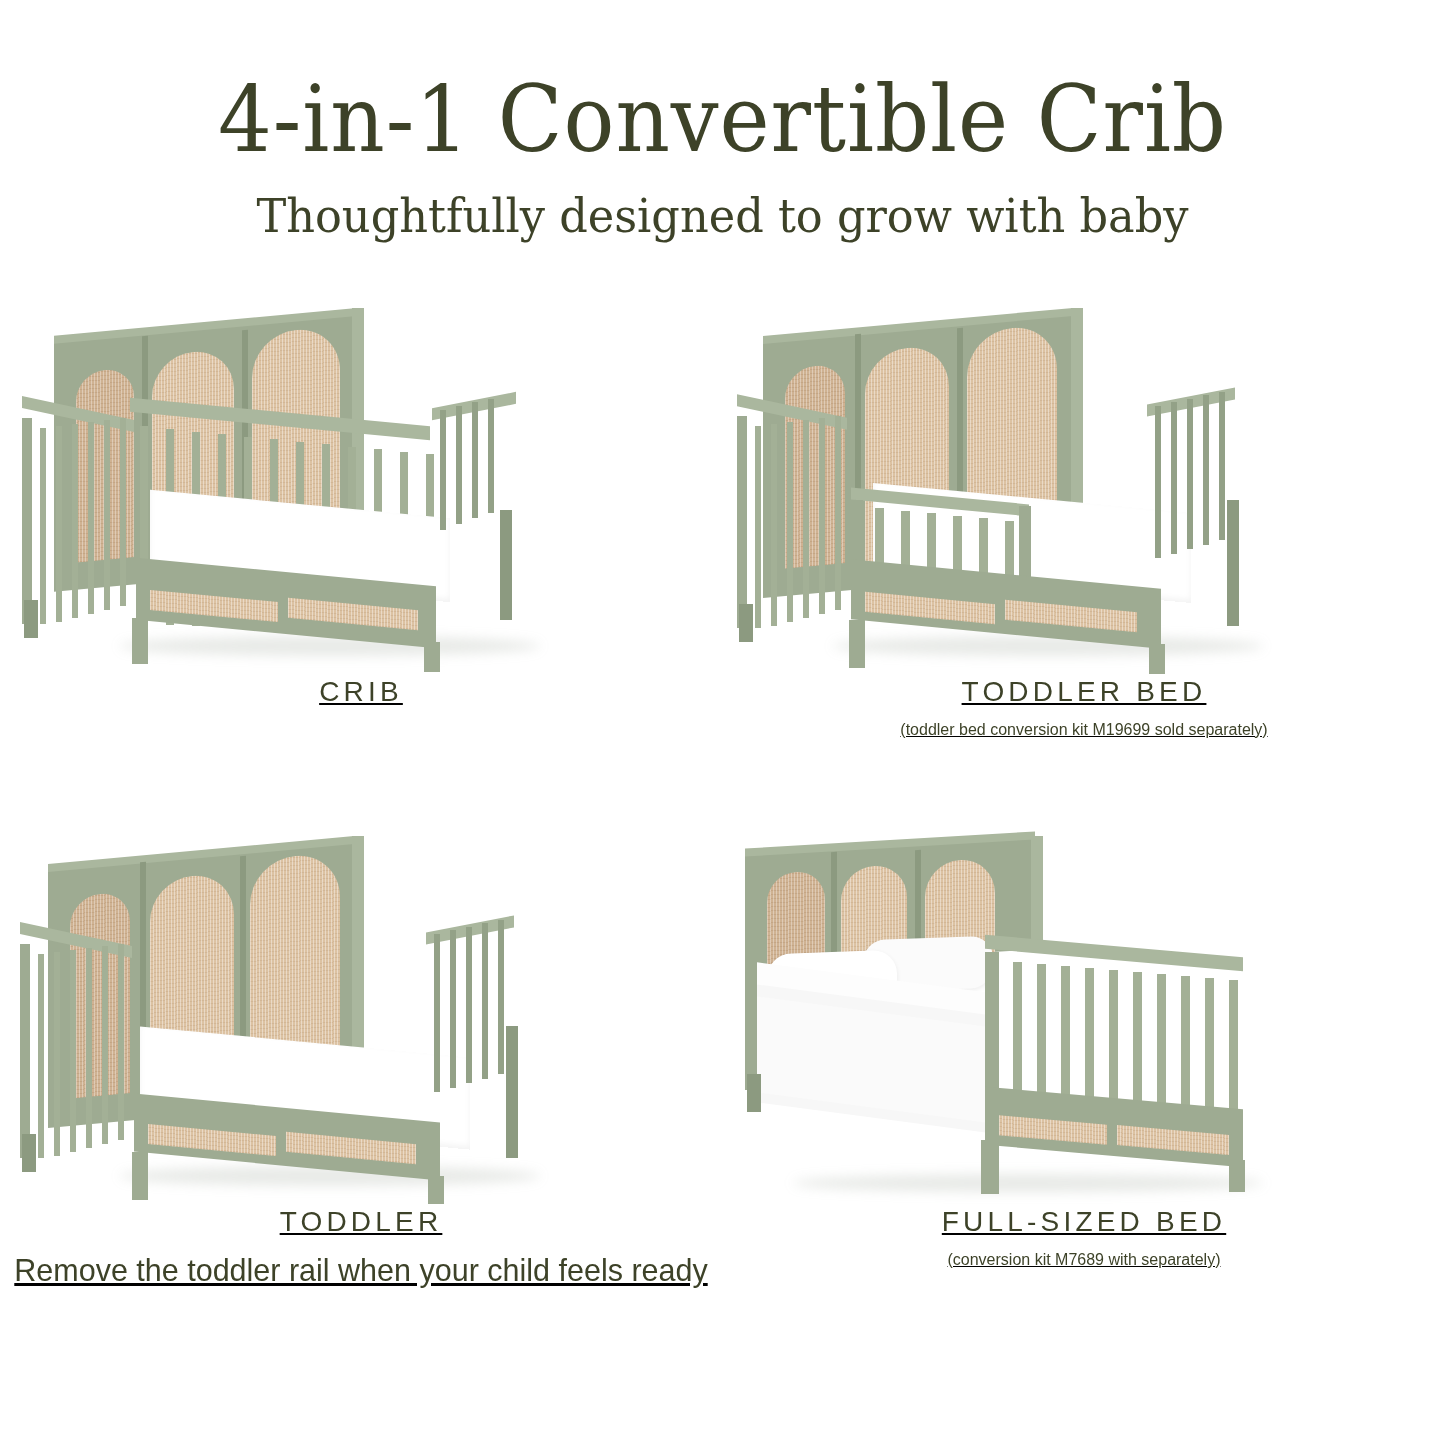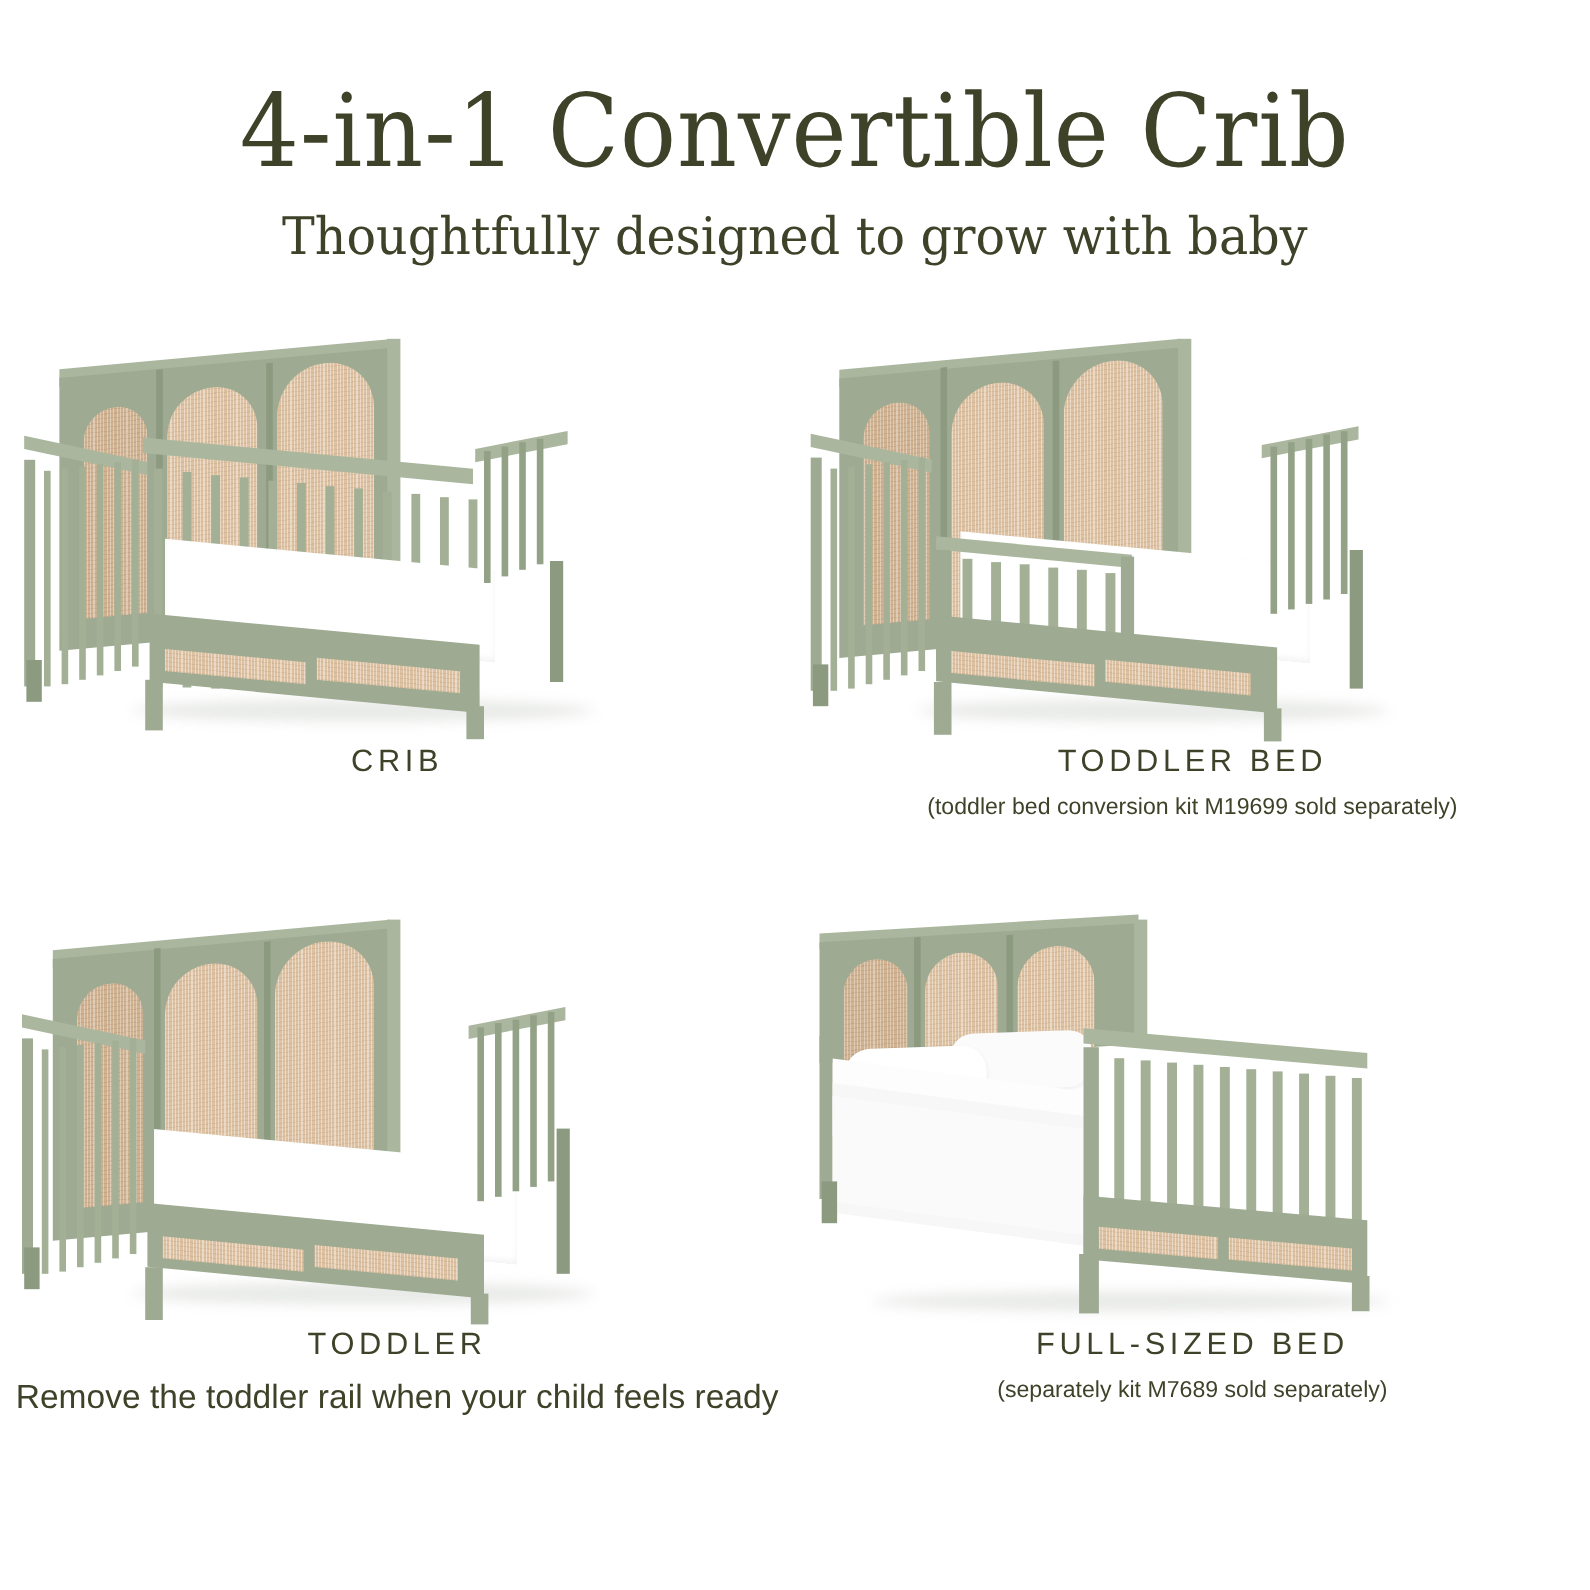--- a/index.html
+++ b/index.html
@@ -29,21 +29,21 @@
     font-weight:400;
     font-size:47px;
     line-height:1.0;
     color:#3d4228;
     margin-top:26px;
     transform:scaleX(0.95);
   }
 
   
   .grid{position:absolute;left:0;top:300px;width:1445px;}
-  .cell{position:absolute;width:722px;}
+  .cell{position:absolute;width:722px;text-decoration:underline;}
   .cell-tl{left:0;   top:0;}
   .cell-tr{left:723px;top:0;}
   .cell-bl{left:0;   top:530px;}
   .cell-br{left:723px;top:530px;}
 
   .art{position:relative;width:722px;height:370px;}
 
   .caption{width:100%;text-align:center;}
   .cap-label{
     font-size:28px;
@@ -53,21 +53,21 @@
     margin-top:6px;
   }
   .cap-desc{
     font-size:30.5px;
     line-height:1.30;
     color:#3d4228;
     margin-top:13px;
     font-weight:400;
   }
   .cap-note{
-    font-size:21px;
+    font-size:16px;
     line-height:1.3;
     color:#3d4228;
     margin-top:12px;
     font-weight:400;
   }
 
   
   .frame{position:absolute;}
   .wood{background:#9eab92;}
   .wood-dk{background:#8c9a80;}
@@ -317,18 +317,18 @@
         <div class="frame cane" style="left:276px;top:290px;width:108px;height:20px;transform:skewY(5deg);"></div>
         <div class="frame cane" style="left:394px;top:300px;width:112px;height:20px;transform:skewY(5deg);"></div>
 
         <div class="frame wood-dk" style="left:24px;top:244px;width:14px;height:38px;"></div>
         <div class="frame wood" style="left:258px;top:310px;width:18px;height:54px;"></div>
         <div class="frame wood" style="left:506px;top:330px;width:16px;height:32px;"></div>
       </div>
 
       <div class="caption">
         <div class="cap-label">FULL-SIZED BED</div>
-        <div class="cap-note">(separately kit M7689 sold separately)</div>
+        <div class="cap-note">(conversion kit M7689 with separately)</div>
       </div>
     </div>
 
   </div>
 </div>
 
 </body></html>

